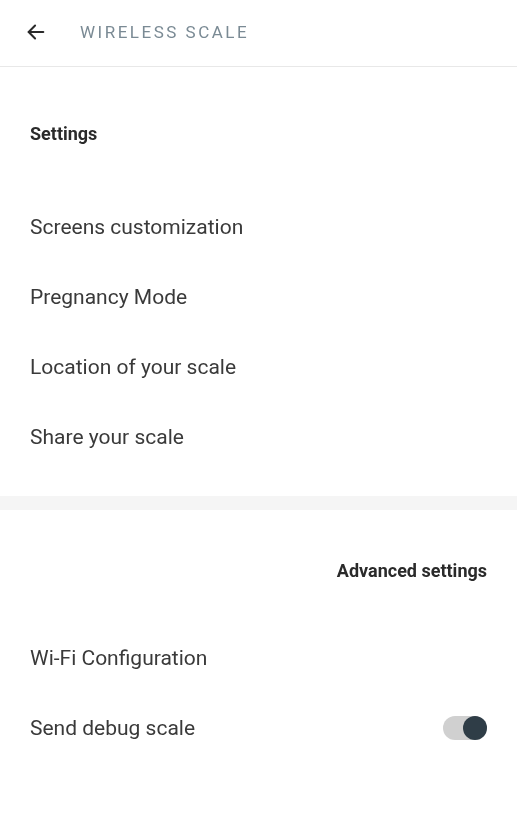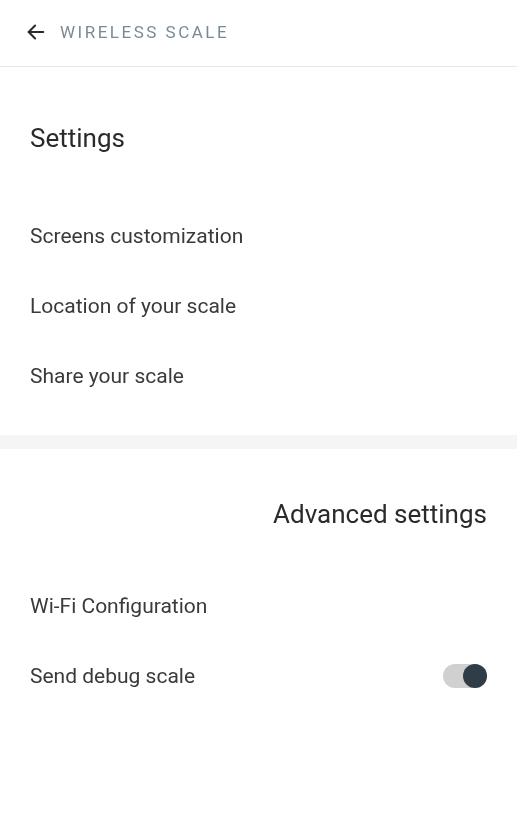--- a/index.html
+++ b/index.html
@@ -22,34 +22,34 @@
     }
     .back-icon {
       width: 24px;
       height: 24px;
       cursor: pointer;
       display: flex;
       align-items: center;
       justify-content: center;
     }
     .header-title {
-      margin-left: 12px;
+      margin-left: 32px;
       font-size: 17px;
       letter-spacing: 2.5px;
       color: #7a8a94;
       font-weight: 400;
     }
     .section {
       background: #ffffff;
       padding: 0 30px;
     }
     .section-title {
-      font-size: 26px;
+      font-size: 18px;
       color: #2a2a2a;
-      font-weight: 400;
+      font-weight: 700;
       padding-top: 56px;
       padding-bottom: 48px;
     }
     .section-title.advanced {
       padding-top: 50px;
       padding-bottom: 42px;
       text-align: right;
     }
     .list-item {
       font-size: 21px;
@@ -99,20 +99,23 @@
   </div>
   <div class="header-title">WIRELESS SCALE</div>
 </div>
 
 <div class="section">
   <h2 class="section-title">Settings</h2>
   <div class="list-item">
     <span>Screens customization</span>
   </div>
   <div class="list-item">
+    <span>Pregnancy Mode</span>
+  </div>
+  <div class="list-item">
     <span>Location of your scale</span>
   </div>
   <div class="list-item">
     <span>Share your scale</span>
   </div>
 </div>
 
 <div style="height:24px;background:#ffffff;"></div>
 
 <div class="divider"></div>

